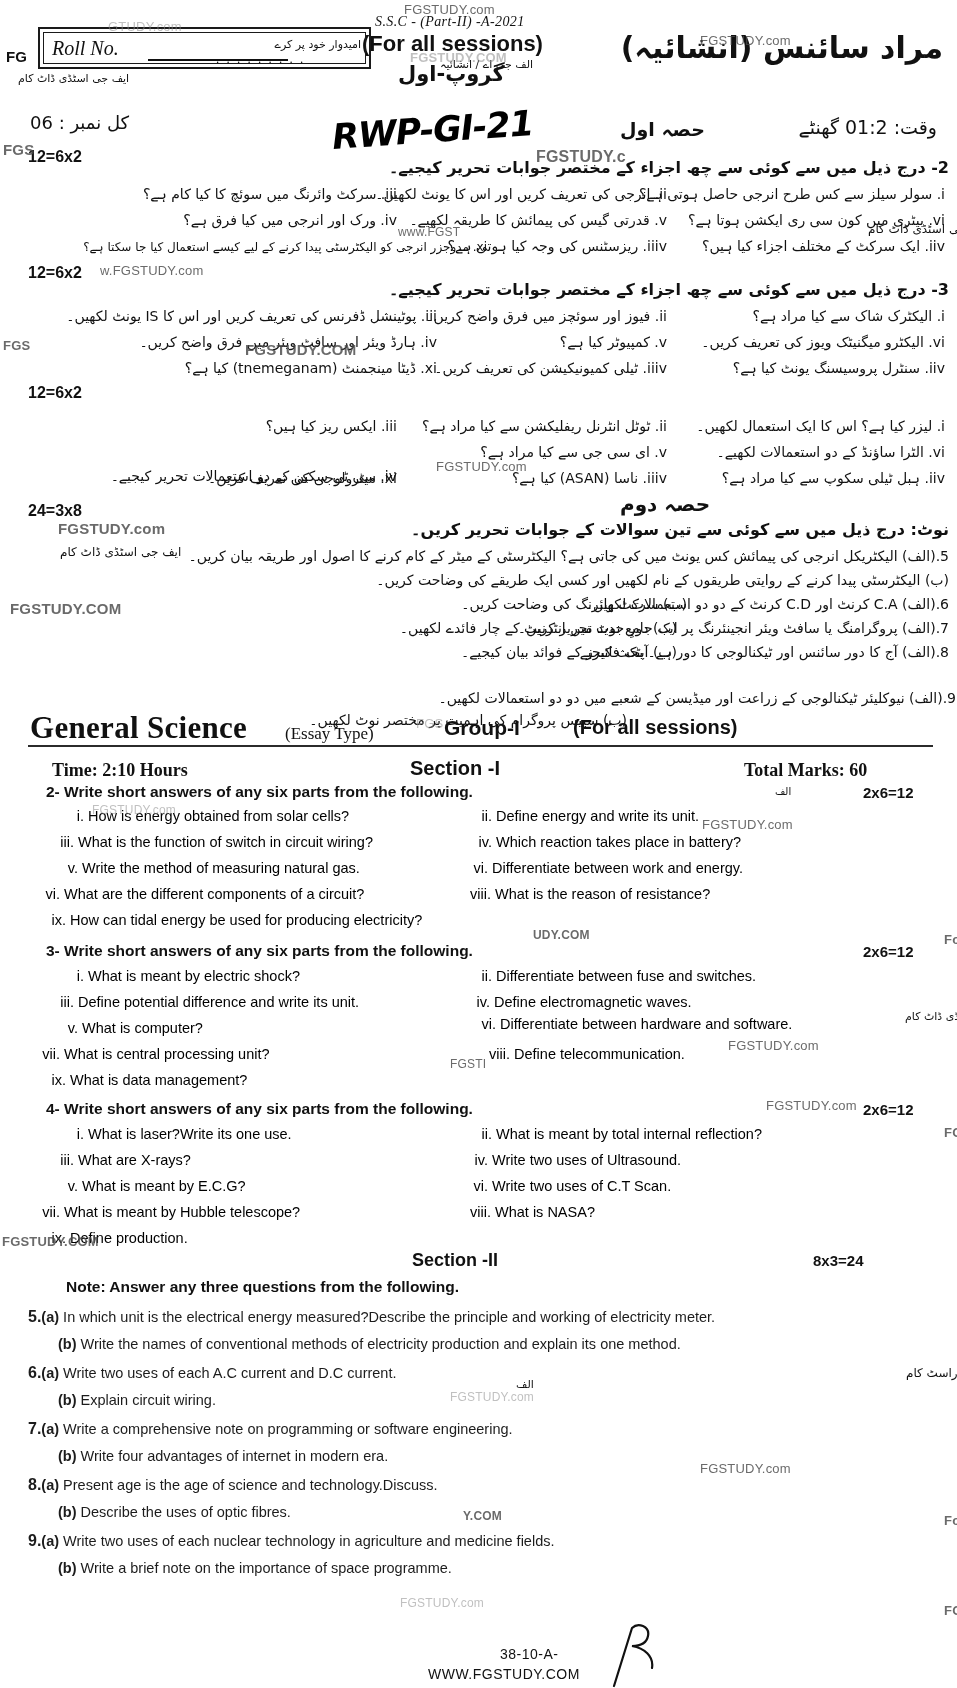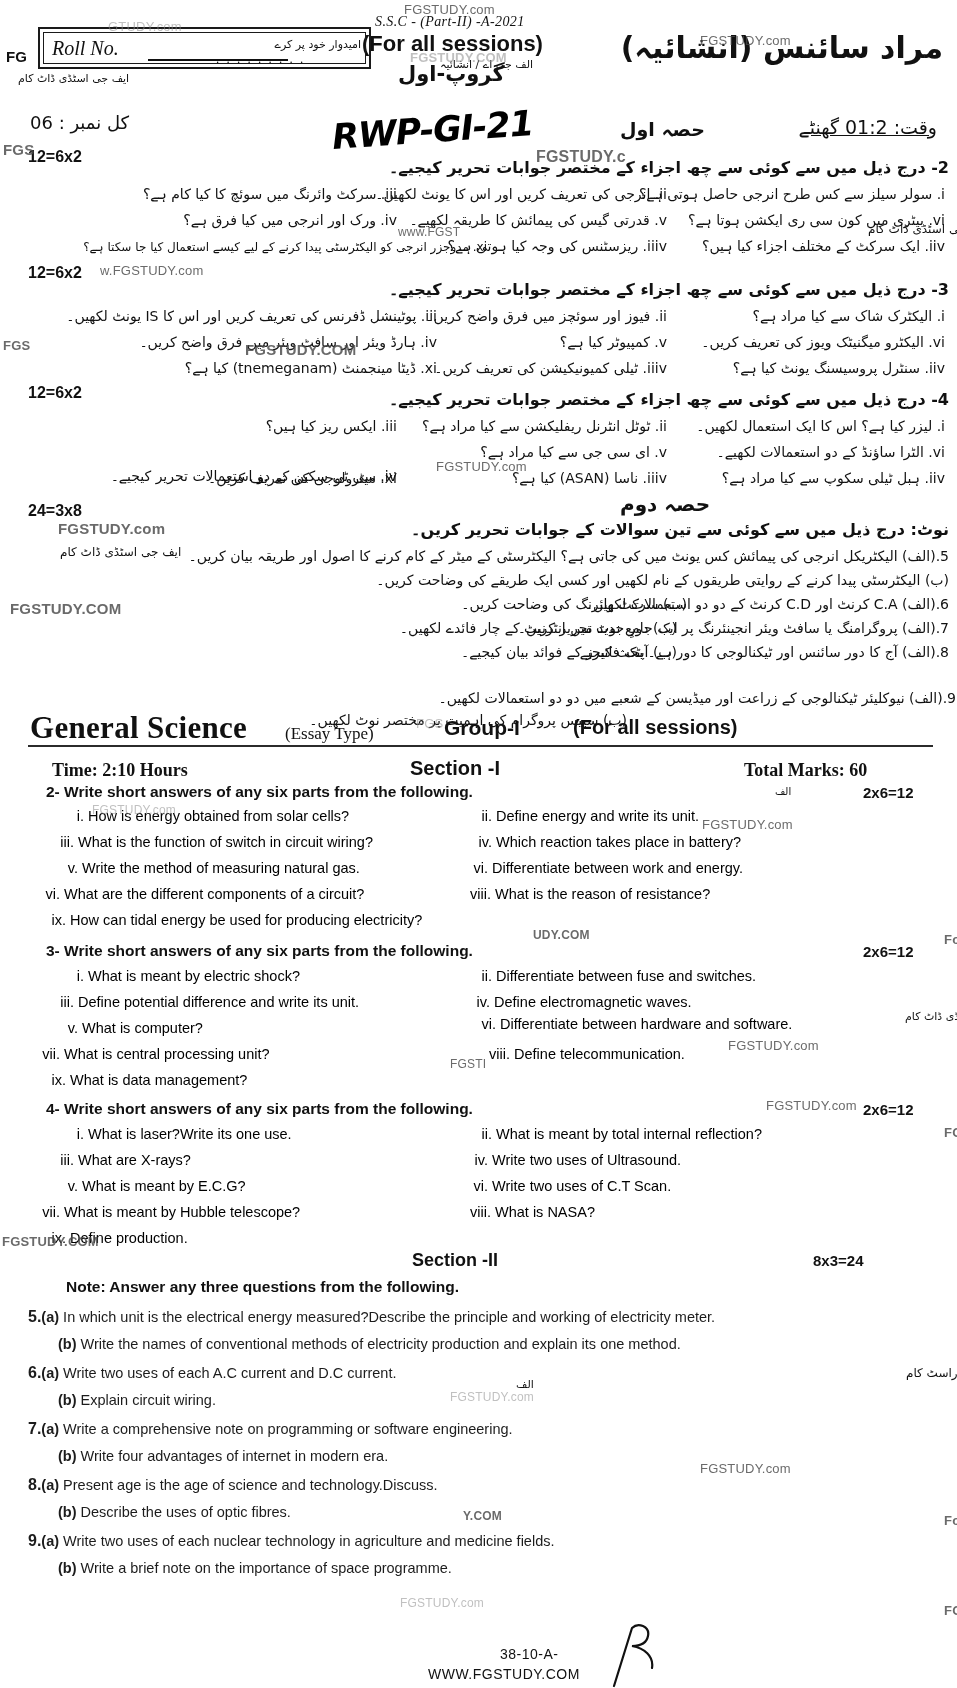--- a/index.html
+++ b/index.html
@@ -197,21 +197,21 @@
   <div class="abs sans b" style="left:6px; top:48px; font-size:15px;">FG</div>
   <div class="abs urdu u-sm" style="left:18px; top:72px; font-size:11px;">ایف جی اسٹڈی ڈاٹ کام</div>
 
   <div class="abs urdu" style="right:14px; top:30px; font-size:30px; font-weight:bold;">مراد سائنس (انشائیہ)</div>
 
   <div class="abs urdu" style="left:398px; top:62px; font-size:21px; font-weight:bold;">گروپ-اول</div>
   <div class="abs urdu u-sm" style="left:440px; top:58px; font-size:11px;">الف جی اے / انشائیہ</div>
 
   <div class="stamp">RWP-GI-21</div>
 
-  <div class="abs urdu" style="right:20px; top:116px; font-size:19px;text-decoration:underline;">وقت: 2:10 گھنٹے</div>
+  <div class="abs urdu" style="right:20px; top:116px; font-size:19px;">وقت: 2:10 گھنٹے</div>
   <div class="abs urdu" style="left:620px; top:118px; font-size:19px; font-weight:bold;">حصہ اول</div>
   <div class="abs urdu" style="left:30px; top:112px; font-size:18px;">کل نمبر : 60</div>
   <div class="abs sans b" style="left:28px; top:148px; font-size:16px;">12=6x2</div>
 
   <div class="abs urdu" style="right:8px; top:158px; font-size:16px; font-weight:bold;">2- درج ذیل میں سے کوئی سے چھ اجزاء کے مختصر جوابات تحریر کیجیے۔</div>
 
   <div class="abs urdu u-md" style="right:12px;  top:186px;">i. سولر سیلز سے کس طرح انرجی حاصل ہوتی ہے؟</div>
   <div class="abs urdu u-md" style="right:290px; top:186px;">ii. انرجی کی تعریف کریں اور اس کا یونٹ لکھیں۔</div>
   <div class="abs urdu u-md" style="right:560px; top:186px;">iii. سرکٹ وائرنگ میں سوئچ کا کیا کام ہے؟</div>
 
@@ -232,21 +232,20 @@
 
   <div class="abs urdu u-md" style="right:12px;  top:334px;">iv. الیکٹرو میگنیٹک ویوز کی تعریف کریں۔</div>
   <div class="abs urdu u-md" style="right:290px; top:334px;">v. کمپیوٹر کیا ہے؟</div>
   <div class="abs urdu u-md" style="right:520px; top:334px;">vi. ہارڈ ویئر اور سافٹ ویئر میں فرق واضح کریں۔</div>
 
   <div class="abs urdu u-md" style="right:12px;  top:360px;">vii. سنٹرل پروسیسنگ یونٹ کیا ہے؟</div>
   <div class="abs urdu u-md" style="right:290px; top:360px;">viii. ٹیلی کمیونیکیشن کی تعریف کریں۔</div>
   <div class="abs urdu u-md" style="right:520px; top:360px;">ix. ڈیٹا مینجمنٹ (management) کیا ہے؟</div>
 
   <div class="abs sans b" style="left:28px; top:384px; font-size:16px;">12=6x2</div>
-  <div class="abs urdu" style="right:8px; top:390px; font-size:16px; font-weight:bold;">4- درج ذیل میں سے کوئی سے چھ اجزاء کے مختصر جوابات تحریر کیجیے۔</div>
 
   <div class="abs urdu u-md" style="right:12px;  top:418px;">i. لیزر کیا ہے؟ اس کا ایک استعمال لکھیں۔</div>
   <div class="abs urdu u-md" style="right:290px; top:418px;">ii. ٹوٹل انٹرنل ریفلیکشن سے کیا مراد ہے؟</div>
   <div class="abs urdu u-md" style="right:560px; top:418px;">iii. ایکس ریز کیا ہیں؟</div>
 
   <div class="abs urdu u-md" style="right:12px;  top:444px;">iv. الٹرا ساؤنڈ کے دو استعمالات لکھیے۔</div>
   <div class="abs urdu u-md" style="right:290px; top:444px;">v. ای سی جی سے کیا مراد ہے؟</div>
   <div class="abs urdu u-md" style="right:560px; top:468px;text-align:center;">vi. سی ٹی سکین کے دو استعمالات تحریر کیجیے۔</div>
 
   <div class="abs urdu u-md" style="right:12px;  top:470px;">vii. ہبل ٹیلی سکوپ سے کیا مراد ہے؟</div>

